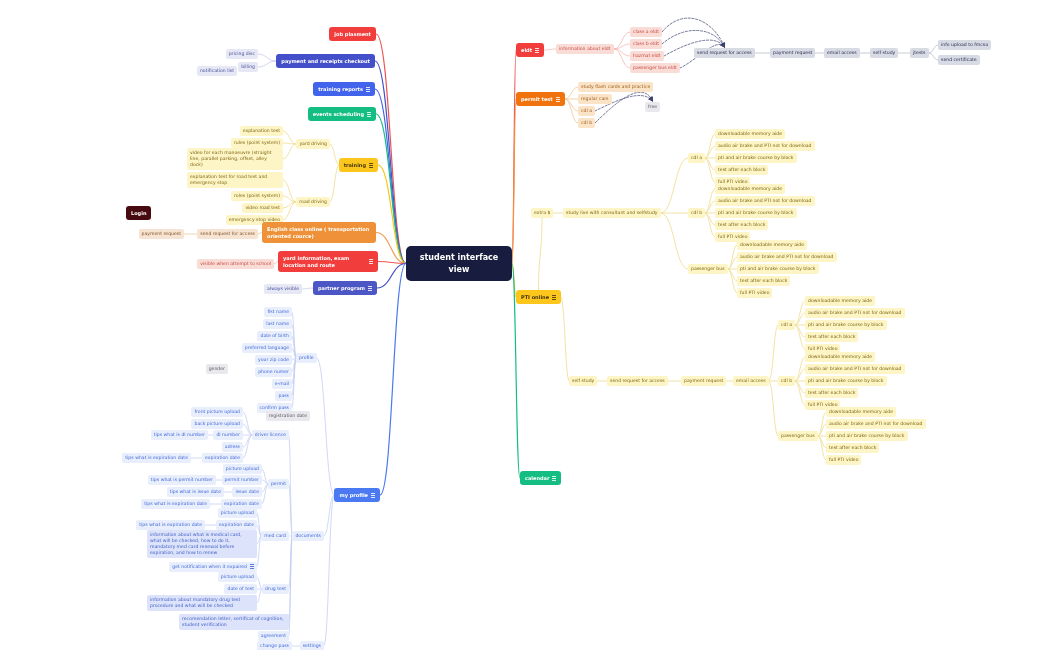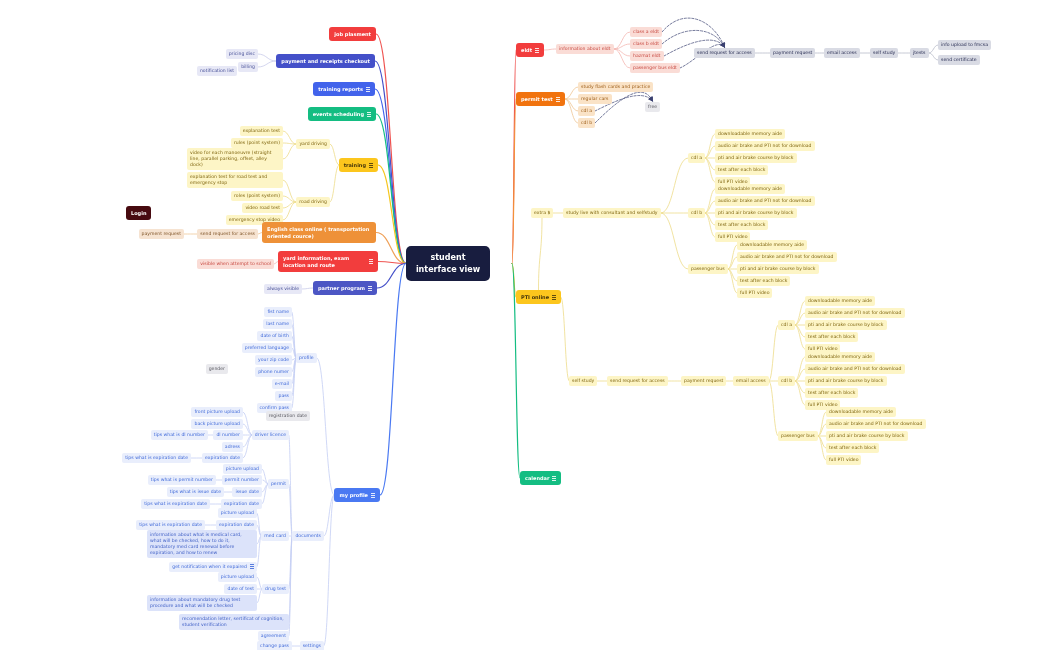--- a/index.html
+++ b/index.html
@@ -153,21 +153,21 @@
       <path d="M512,263.5 C514,263.5 514,99 516,99" fill="none" stroke="#f2923a" stroke-width="1.2" stroke-linecap="round"></path>
       <path d="M512,263.5 C514,263.5 514,297 516,297" fill="none" stroke="#f5c61e" stroke-width="1.2" stroke-linecap="round"></path>
       <path d="M512,263.5 C516,263.5 516,478 520,478" fill="none" stroke="#14bd82" stroke-width="1.2" stroke-linecap="round"></path>
       <path d="M662,32 C683.875,6 713.25,19.599999999999998 724.5,47" fill="none" stroke="#3a4070" stroke-width="0.7" stroke-linecap="round" stroke-dasharray="2.2 1.6" marker-end="url(#arh)"></path>
       <path d="M662,44 C683.875,25 713.25,25.9 724.5,47" fill="none" stroke="#3a4070" stroke-width="0.7" stroke-linecap="round" stroke-dasharray="2.2 1.6" marker-end="url(#arh)"></path>
       <path d="M664,56 C685.175,44 713.61,32.2 724.5,47" fill="none" stroke="#3a4070" stroke-width="0.7" stroke-linecap="round" stroke-dasharray="2.2 1.6" marker-end="url(#arh)"></path>
       <path d="M680,68 C695.575,61 716.49,36.7 724.5,47" fill="none" stroke="#3a4070" stroke-width="0.7" stroke-linecap="round" stroke-dasharray="2.2 1.6" marker-end="url(#arh)"></path>
       <path d="M595,111 C615.125,101 642.15,88 652.5,101" fill="none" stroke="#3a4070" stroke-width="0.7" stroke-linecap="round" stroke-dasharray="2.2 1.6" marker-end="url(#arh)"></path>
       <path d="M595,123 C615.125,103 642.15,79 652.5,101" fill="none" stroke="#3a4070" stroke-width="0.7" stroke-linecap="round" stroke-dasharray="2.2 1.6" marker-end="url(#arh)"></path>
     </svg>
-<div class="node sz-center wrap" style="background: rgb(24, 29, 63); color: rgb(255, 255, 255); left: 406px; top: 246px; width: 84px;">
+<div class="node sz-center wrap" style="background: rgb(24, 29, 63); color: rgb(255, 255, 255); left: 406px; top: 246px; width: 106px;">
       <span>student interface view</span>
     </div>
     <div class="node sz-big" style="background: rgb(242, 61, 61); color: rgb(255, 255, 255); right: 674px; top: 27px;">
       <span>job plasment</span>
     </div>
     <div class="node sz-big" style="background: rgb(68, 80, 201); color: rgb(255, 255, 255); right: 675px; top: 54px;">
       <span>payment and receipts checkout</span>
     </div>
     <div class="node sz-small" style="background: rgb(231, 232, 246); color: rgb(69, 78, 150); right: 792px; top: 49px;">
       <span>pricing disc</span>

